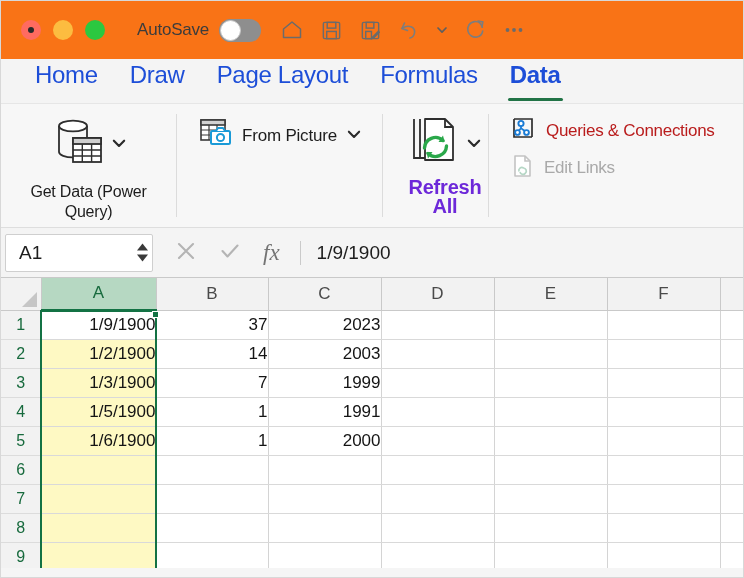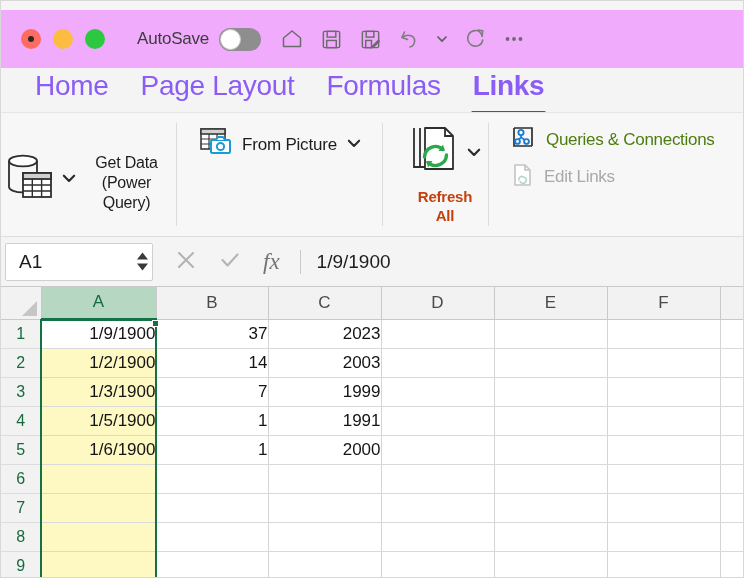--- a/index.html
+++ b/index.html
@@ -22,25 +22,24 @@
     background: #f5f5f5;
     border: 1px solid #d8d8d8;
     box-sizing: border-box;
     overflow: hidden;
   }
 
   
   .titlebar {
     position: relative;
     height: 58px;
-    background: #f0abfc;
-    display: flex;
-    align-items: center;
-    box-sizing: border-box;
-    margin-top: 9px;
+    background: #f97316;
+    display: flex;
+    align-items: center;
+    box-sizing: border-box;
   }
   .traffic-lights {
     display: flex;
     align-items: center;
     gap: 12px;
     margin-left: 20px;
   }
   .tl {
     width: 20px;
     height: 20px;
@@ -115,22 +114,22 @@
   .tabs {
     height: 44px;
     background: #f4f4f4;
     display: flex;
     align-items: flex-start;
     padding-left: 18px;
     box-sizing: border-box;
   }
   .tab {
     position: relative;
-    font-size: 28px;
-    color: #8b5cf6;
+    font-size: 24px;
+    color: #1d4ed8;
     padding: 2px 16px 0 16px;
     letter-spacing: -0.3px;
     white-space: nowrap;
   }
   .tab.active {
     font-weight: bold;
   }
   .tab.active .tab-underline {
     position: absolute;
     left: 14px;
@@ -162,20 +161,21 @@
     bottom: 10px;
     width: 1px;
     background: #dcdcdc;
   }
 
   
   .g-getdata {
     width: 175px;
     padding-top: 10px;
     display: flex;
+    flex-direction: column;
     align-items: center;
   }
   .getdata-iconrow {
     display: flex;
     align-items: center;
     gap: 4px;
   }
   .getdata-label {
     margin-top: 6px;
     font-size: 16px;
@@ -213,22 +213,22 @@
     flex-direction: column;
     align-items: center;
   }
   .refresh-iconrow {
     display: flex;
     align-items: center;
     gap: 3px;
   }
   .refresh-label {
     margin-top: 2px;
-    font-size: 15px;
-    color: #c2410c;
+    font-size: 20px;
+    color: #6d28d9;
     text-align: center;
     line-height: 19px;
     font-weight: bold;
     letter-spacing: -0.2px;
   }
 
   
   .g-queries {
     padding-top: 12px;
     padding-left: 10px;
@@ -236,21 +236,21 @@
     flex-direction: column;
     gap: 7px;
   }
   .qrow {
     display: flex;
     align-items: center;
     gap: 10px;
   }
   .qrow-label {
     font-size: 17px;
-    color: #4d7c0f;
+    color: #b91c1c;
     letter-spacing: -0.3px;
     white-space: nowrap;
   }
   .qrow.disabled .qrow-label {
     color: #a9a9a9;
   }
 
   
   .formulabar {
     height: 50px;
@@ -488,27 +488,30 @@
         </svg>
       </div>
     </div>
   </div>
 
   <div class="tabs">
     <div class="tab">
       <span>Home</span>
     </div>
     <div class="tab">
+      <span>Draw</span>
+    </div>
+    <div class="tab">
       <span>Page Layout</span>
     </div>
     <div class="tab">
       <span>Formulas</span>
     </div>
     <div class="tab active">
-      <span>Links</span>
+      <span>Data</span>
       <span class="tab-underline"></span>
     </div>
   </div>
 
   <div class="ribbon">
 
     <div class="rgroup g-getdata">
       <div class="getdata-iconrow">
         <span>
           <svg width="56" height="58" viewBox="0 0 56 58" fill="none">

